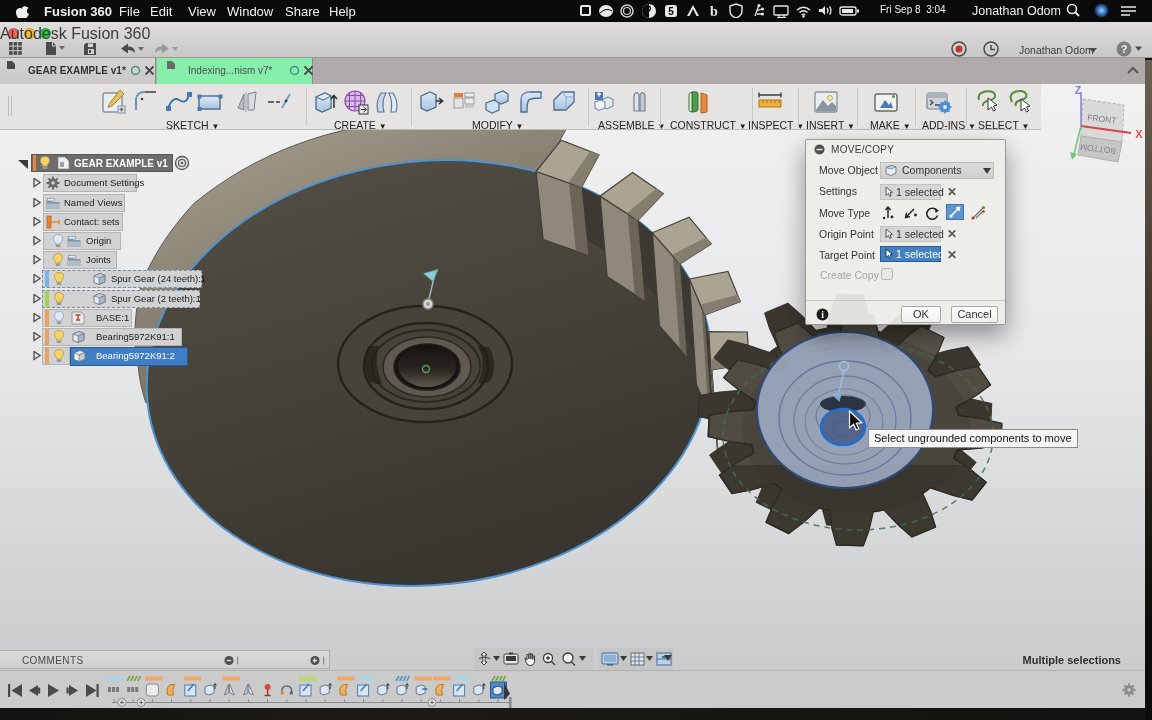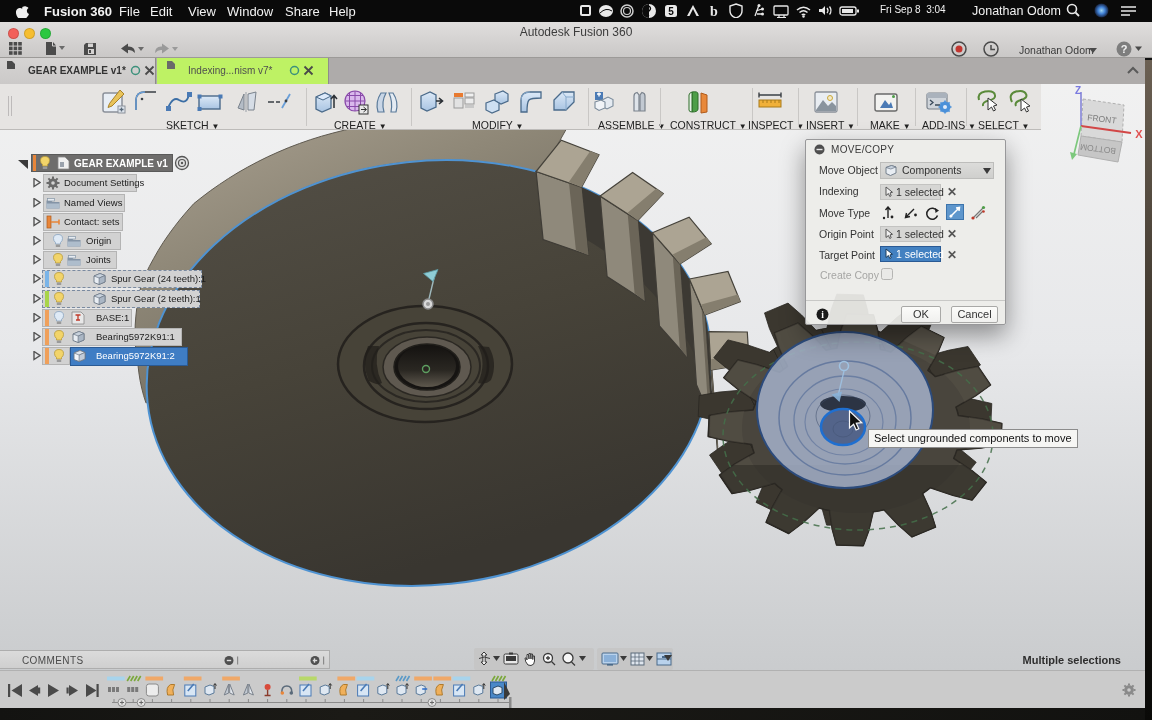--- a/index.html
+++ b/index.html
@@ -3,21 +3,21 @@
 *{margin:0;padding:0;box-sizing:border-box}
 html,body{width:1152px;height:720px;overflow:hidden;font-family:"Liberation Sans",sans-serif;background:#111}
 .abs{position:absolute}
 #root{position:relative;width:1152px;height:720px}
 
 #menubar{left:0;top:0;width:1152px;height:22px;background:#0a0a0a;color:#f2f2f2;font-size:13px;z-index:30}
 #menubar .mi{position:absolute;top:4px}
 
 #titlebar{left:0;top:22px;width:1152px;height:36px;background:linear-gradient(#e0dedd,#cac8c7);border-bottom:1px solid #9c9a98;z-index:28}
 .tl{position:absolute;top:6px;width:11px;height:11px;border-radius:50%}
-#wtitle{position:absolute;top:3px;width:100%;text-align:center;font-size:12px;color:#3c3c3c}
+#wtitle{position:absolute;top:3px;width:100%;text-align:left;font-size:16px;color:#3c3c3c}
 
 #tabbar{left:0;top:58px;width:1145px;height:26px;background:#aeabaa;z-index:27}
 .tab{position:absolute;top:0;height:26px;border-right:1px solid #8f8c8b;font-size:10px;font-weight:bold;color:#333}
 
 #ribbon{left:0;top:84px;width:1041px;height:46px;background:#e6e4e2;border-bottom:1px solid #bdbbb9;z-index:26}
 .glabel{position:absolute;top:35px;font-size:10.5px;color:#222;white-space:nowrap}
 .gsep{position:absolute;top:4px;height:38px;width:1px;background:#c9c7c5}
 
 #bheader{left:0;top:133px;width:330px;height:18px;background:linear-gradient(#dbdbdb,#cfcfcf);border:1px solid #adadad;border-left:none;z-index:24}
 .brow{position:absolute;height:18px;z-index:24;font-size:9.5px;white-space:nowrap}
@@ -276,21 +276,21 @@
           <path d="M1 1 L6 1 L9 4 L9 9 L1 9 Z" fill="#4a4a4a"></path>
         </svg>
         <span class="abs" style="left:28px;top:7px">GEAR EXAMPLE v1*</span>
         <svg class="abs" style="left:130px;top:7px" width="11" height="11">
           <circle cx="5.5" cy="5.5" r="4" fill="none" stroke="#3d917c" stroke-width="1.5"></circle>
         </svg>
         <svg class="abs" style="left:144px;top:7px" width="11" height="11">
           <path d="M1.5 1.5 L9.5 9.5 M9.5 1.5 L1.5 9.5" stroke="#4a4a4a" stroke-width="1.8"></path>
         </svg>
       </div>
-      <div class="tab" style="left:157px;width:172px;background:#bef264;font-weight:normal;color:#4f4f4f">
+      <div class="tab" style="left:157px;width:156px;background:#86efac;font-weight:normal;color:#4f4f4f">
         <svg class="abs" style="left:9px;top:2px" width="10" height="10">
           <path d="M1 1 L6 1 L9 4 L9 9 L1 9 Z" fill="#6a6a6a"></path>
         </svg>
         <span class="abs" style="left:31px;top:7px">Indexing...nism v7*</span>
         <svg class="abs" style="left:132px;top:7px" width="11" height="11">
           <circle cx="5.5" cy="5.5" r="4" fill="none" stroke="#3d917c" stroke-width="1.5"></circle>
         </svg>
         <svg class="abs" style="left:146px;top:7px" width="11" height="11">
           <path d="M1.5 1.5 L9.5 9.5 M9.5 1.5 L1.5 9.5" stroke="#4a4a4a" stroke-width="1.8"></path>
         </svg>
@@ -630,21 +630,21 @@
       <span class="abs" style="left:13px;top:24px">Move Object</span>
       <div class="abs" style="left:74px;top:22px;width:114px;height:17px;background:linear-gradient(#dcdcda,#cfcfcd);border:1px solid #bdbdbb"></div>
       <svg class="abs" style="left:78px;top:24px" width="14" height="13">
         <path d="M2 3.5 L7.5 1.5 L12 3 L12 9 L6.5 11.5 L2 9.5 Z" fill="#e8edf3" stroke="#6a7684" stroke-width="0.9"></path>
         <path d="M2 3.5 L7.5 1.5 L12 3 L6.8 5 Z" fill="#c8d2dd" stroke="#6a7684" stroke-width="0.7"></path>
       </svg>
       <span class="abs" style="left:96px;top:24px">Components</span>
       <svg class="abs" style="left:177px;top:28px" width="9" height="7">
         <polygon points="0,0 8,0 4,6" fill="#3a3a3a"></polygon>
       </svg>
-      <span class="abs" style="left:13px;top:45px">Indexing</span>
+      <span class="abs" style="left:13px;top:45px">Settings</span>
       <div class="chip" style="left:74px;top:44px;width:61px"></div>
       <svg class="abs" style="left:78px;top:46px" width="10" height="12">
         <path d="M2 1 L2 9.5 L4.4 7.5 L5.8 10.5 L7.2 9.7 L6 6.9 L8.5 6.3 Z" fill="#f0f0f0" stroke="#555" stroke-width="1"></path>
       </svg>
       <span class="abs" style="left:90px;top:46px">1 selected</span>
       <span class="dx" style="left:141px;top:45px">✕</span>
       <span class="abs" style="left:13px;top:67px">Move Type</span>
       <svg class="abs" style="left:75px;top:66px" width="15" height="15">
         <path d="M7 1.5 L7 12 M4.5 4 L7 1 L9.5 4" stroke="#222" stroke-width="1.4" fill="none"></path>
         <circle cx="11" cy="11" r="1.4" fill="#222"></circle>

